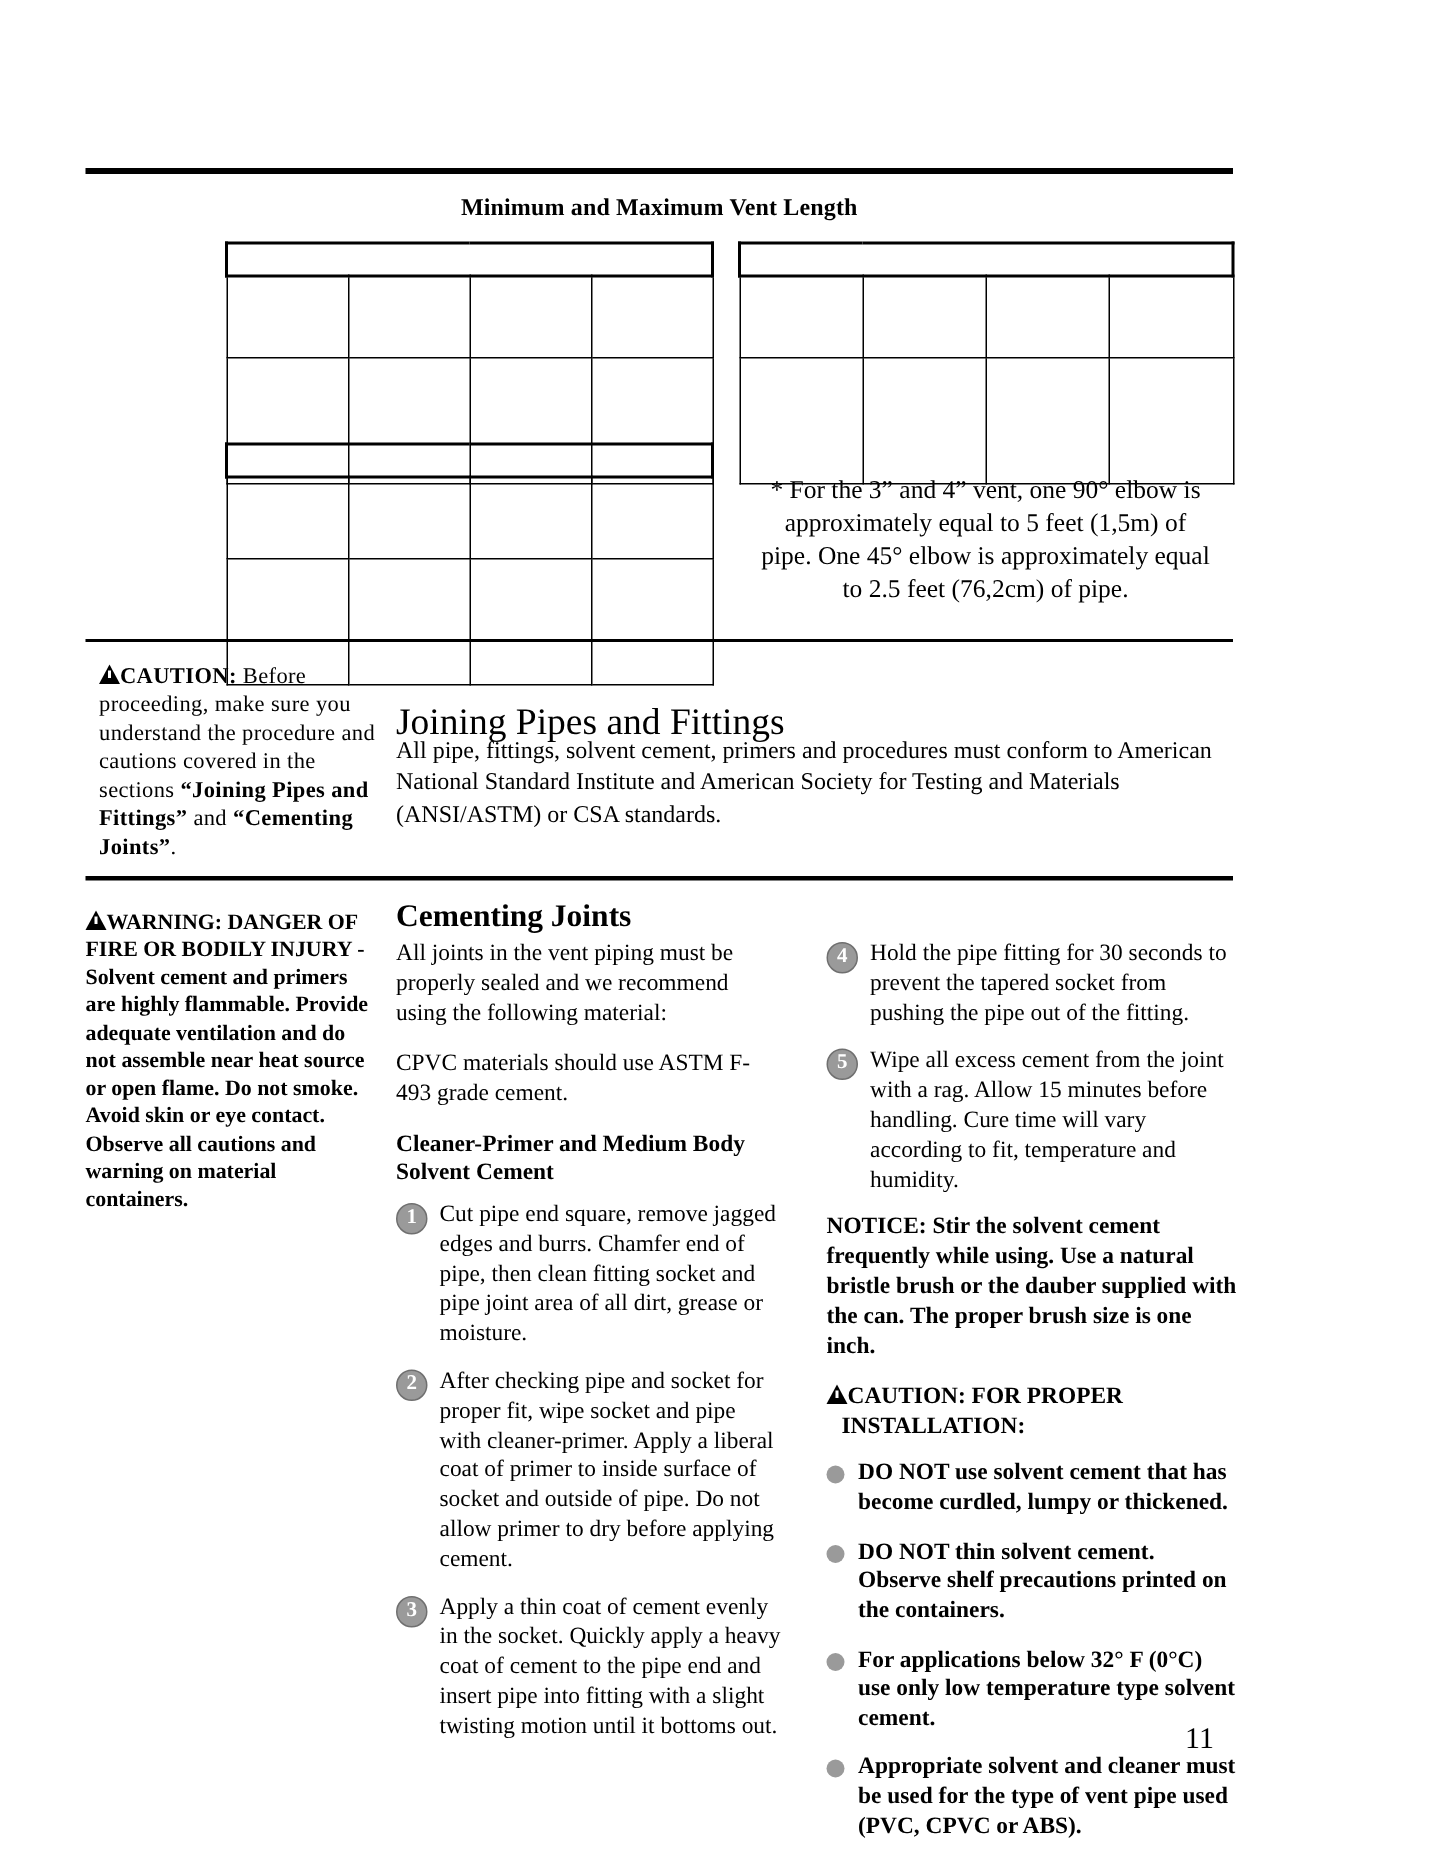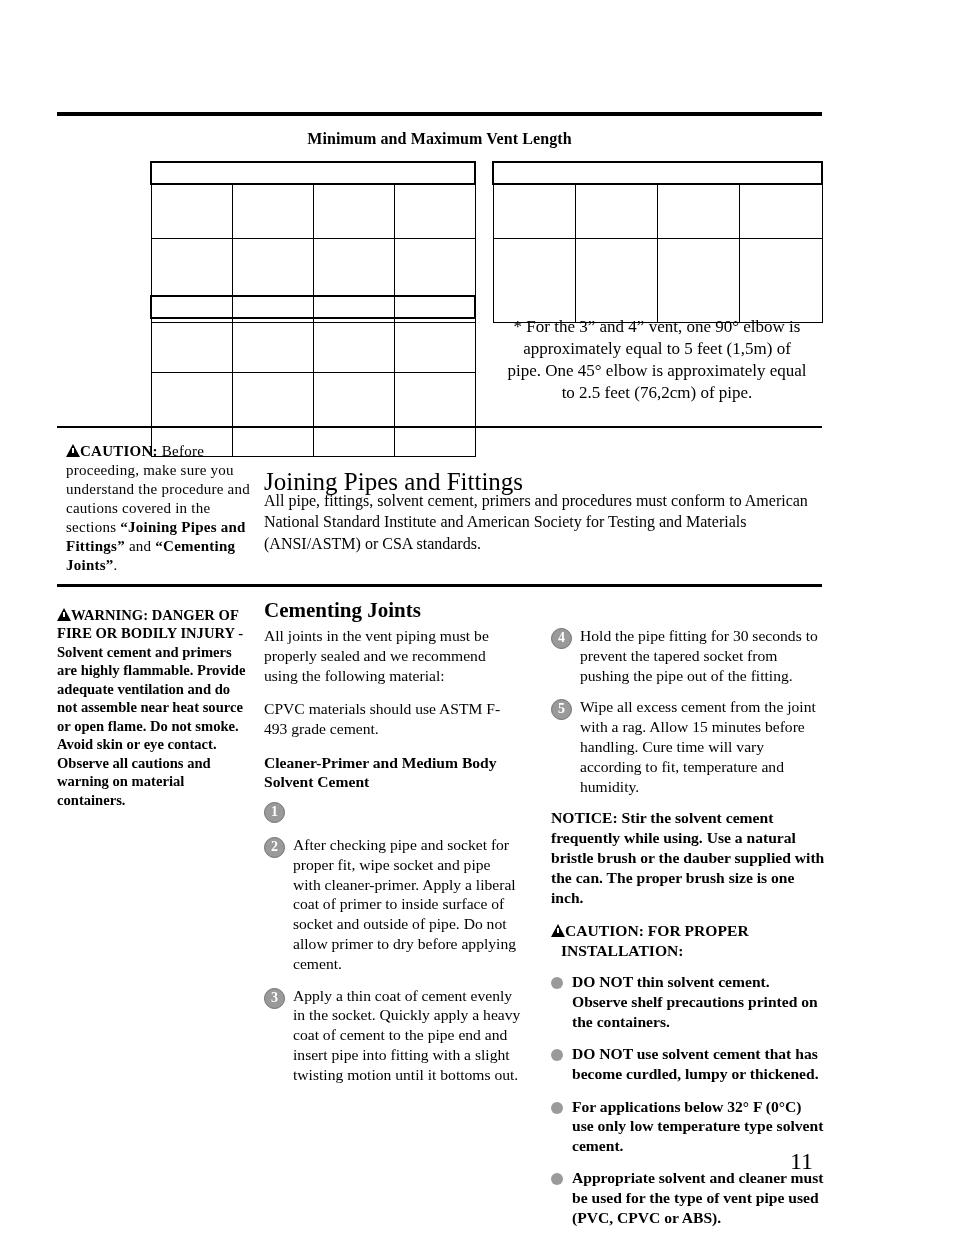--- a/index.html
+++ b/index.html
@@ -156,21 +156,21 @@
     width: 12px; height: 12px;
     border-radius: 50%;
     background: #9a9a9a;
     margin-right: 9px;
     margin-top: 5px;
   }
   .bullet-text { flex: 1 1 auto; font-weight: bold; line-height: 1.26; }
 
   .page-number {
     position: absolute; left: 790px; top: 1148px;
-    font-size: 24px;
+    font-size: 20px;
     font-family: Liberation Serif, serif;
   }
 </style>
 </head>
 <body>
 
 <div class="page">
 
   <div class="rule-top"></div>
 
@@ -256,20 +256,21 @@
   <div class="cem-head">Cementing Joints</div>
 
   <div class="col-mid">
     <p class="para">All joints in the vent piping must be properly sealed and we recommend using the following material:</p>
     <p class="para">CPVC materials should use ASTM F-493 grade cement.</p>
 
     <p class="subhead">Cleaner-Primer and Medium Body Solvent Cement</p>
 
     <div class="step">
       <div class="badge">1</div>
+      <div class="step-text">Cut pipe end square, remove jagged edges and burrs. Chamfer end of pipe, then clean fitting socket and pipe joint area of all dirt, grease or moisture.</div>
     </div>
     <div class="step">
       <div class="badge">2</div>
       <div class="step-text">After checking pipe and socket for proper fit, wipe socket and pipe with cleaner-primer. Apply a liberal coat of primer to inside surface of socket and outside of pipe. Do not allow primer to dry before applying cement.</div>
     </div>
     <div class="step">
       <div class="badge">3</div>
       <div class="step-text">Apply a thin coat of cement evenly in the socket. Quickly apply a heavy coat of cement to the pipe end and insert pipe into fitting with a slight twisting motion until it bottoms out.</div>
     </div>
 
@@ -286,25 +287,25 @@
     </div>
 
     <p class="notice">NOTICE: Stir the solvent cement frequently while using. Use a natural bristle brush or the dauber supplied with the can. The proper brush size is one inch.</p>
 
     <p class="caution-head">
       <span class="tri"></span><span>CAUTION: FOR PROPER</span><span class="ind">INSTALLATION:</span>
     </p>
 
     <div class="bullet-row">
       <div class="dot"></div>
-      <div class="bullet-text">DO NOT thin solvent cement. Observe shelf precautions printed on the containers.</div>
+      <div class="bullet-text">DO NOT use solvent cement that has become curdled, lumpy or thickened.</div>
     </div>
     <div class="bullet-row">
       <div class="dot"></div>
-      <div class="bullet-text">DO NOT use solvent cement that has become curdled, lumpy or thickened.</div>
+      <div class="bullet-text">DO NOT thin solvent cement. Observe shelf precautions printed on the containers.</div>
     </div>
     <div class="bullet-row">
       <div class="dot"></div>
       <div class="bullet-text">For applications below 32° F (0°C) use only low temperature type solvent cement.</div>
     </div>
     <div class="bullet-row">
       <div class="dot"></div>
       <div class="bullet-text">Appropriate solvent and cleaner must be used for the type of vent pipe used (PVC, CPVC or ABS).</div>
     </div>
   </div>

